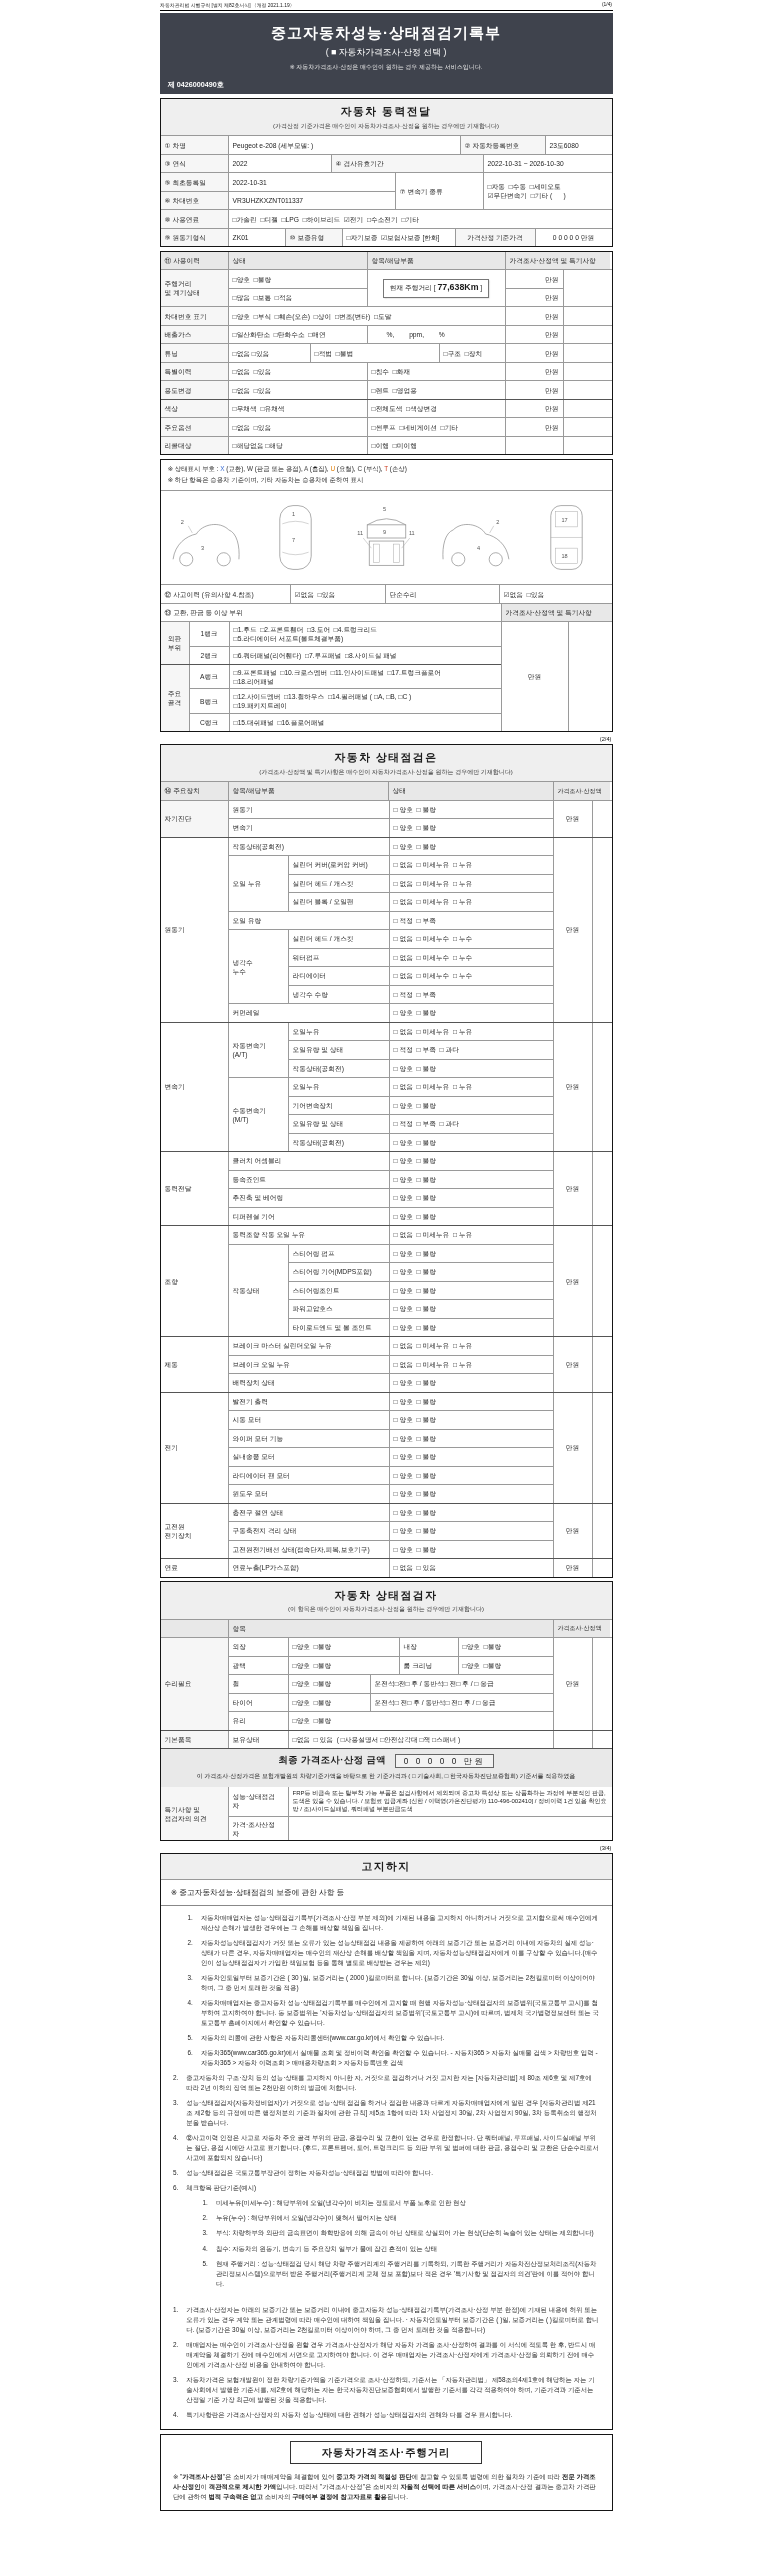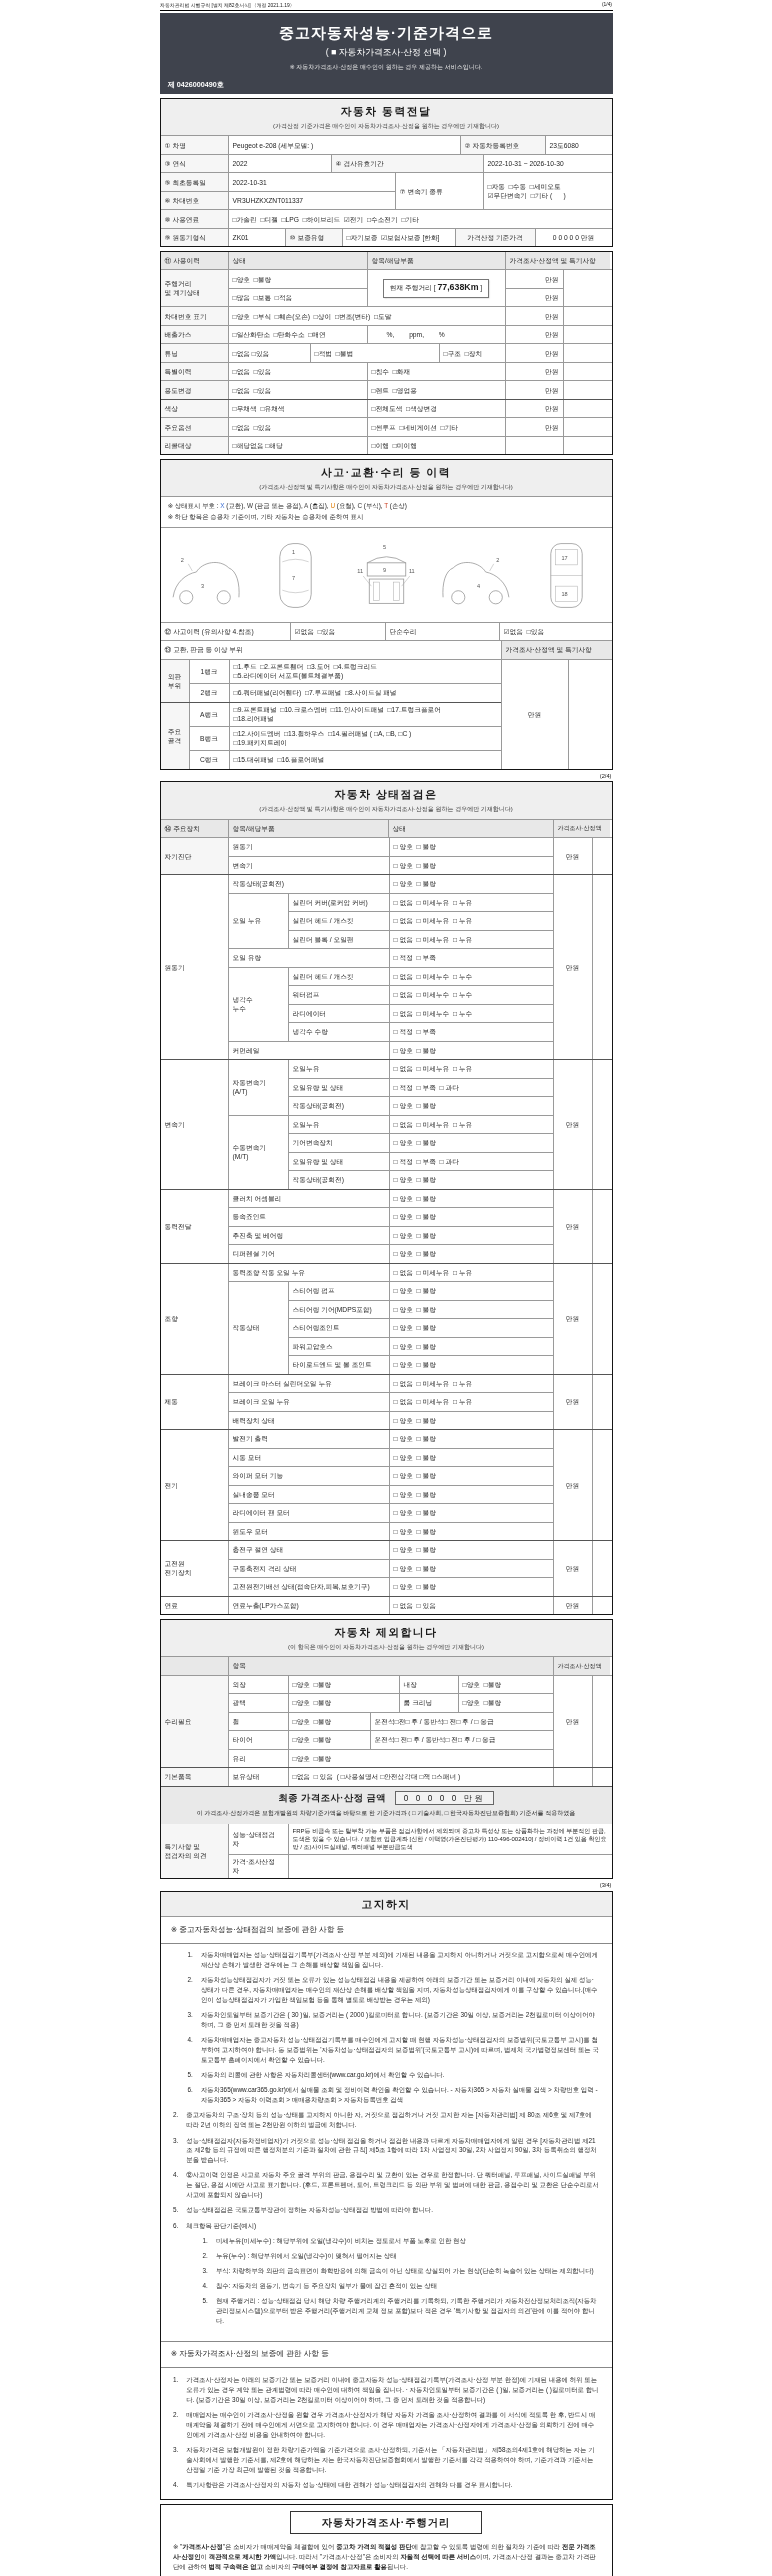--- a/index.html
+++ b/index.html
@@ -54,21 +54,21 @@
 </head>
 <body>
 
 <div class="page">
   <div class="topstrip">
     <span>자동차관리법 시행규칙 [별지 제82호서식] 〈개정 2021.1.19〉</span>
     <span>(1/4)</span>
   </div>
   <div id="blocks">
       <div class="dark">
-        <div class="t1">중고자동차성능·기준가격으로</div>
+        <div class="t1">중고자동차성능·상태점검기록부</div>
         <div class="t2">( ■ 자동차가격조사·산정 선택 )</div>
         <div class="t3">※ 자동차가격조사·산정은 매수인이 원하는 경우 제공하는 서비스입니다.</div>
         <div class="dn">제 0426000490호</div>
       </div>
       <div class="tablebox">
         <div class="sechead">
           <div class="st">자동차 동력전달</div>
           <div class="sn">(가격산정 기준가격은 매수인이 자동차가격조사·산정을 원하는 경우에만 기재합니다)</div>
         </div>
         <div class="gr">
@@ -168,24 +168,20 @@
         </div>
         <div class="gr">
           <div class="gcell lab" style="width: 67px; flex: 0 0 auto;">리콜대상</div>
           <div class="gcell " style="width: 139px; flex: 0 0 auto;">□해당없음 □해당</div>
           <div class="gcell " style="width: 138px; flex: 0 0 auto;">□이행  □미이행</div>
           <div class="gcell " style="width: 58px; flex: 0 0 auto;"></div>
           <div class="gcell " style="width: 47px; flex: 0 0 auto;"></div>
         </div>
       </div>
       <div class="tablebox">
-        <div class="sechead">
-          <div class="st">사고·교환·수리 등 이력</div>
-          <div class="sn">(가격조사·산정액 및 특기사항은 매수인이 자동차가격조사·산정을 원하는 경우에만 기재합니다)</div>
-        </div>
         <div class="legendwrap">
           <div><span>※ 상태표시 부호 : </span><span style="color: rgb(59, 111, 212);">X</span><span> (교환), </span><span style="color: rgb(51, 51, 51);">W</span><span> (판금 또는 용접), </span><span style="color: rgb(85, 85, 85);">A</span><span> (흠집), </span><span style="color: rgb(224, 123, 0);">U</span><span> (요철), </span><span style="color: rgb(51, 51, 51);">C</span><span> (부식), </span><span style="color: rgb(204, 65, 37);">T</span><span> (손상)</span></div>
           <div><span>※ 하단 항목은 승용차 기준이며, 기타 자동차는 승용차에 준하여 표시</span></div>
         </div>
         <div class="diagram">
           <svg width="77" height="77" viewBox="0 0 152 150">
             <path d="M12 118 C16 88 38 72 58 68 C70 48 104 42 122 60 C138 66 144 92 142 118" fill="none" stroke="#999" stroke-width="1.6"></path>
             <circle cx="38" cy="118" r="13" fill="none" stroke="#999" stroke-width="1.6"></circle>
             <circle cx="112" cy="118" r="13" fill="none" stroke="#999" stroke-width="1.6"></circle>
             <line x1="50" y1="66" x2="42" y2="52" stroke="#aaa"></line>
@@ -316,21 +312,21 @@
         </div>
         <div class="gr thick">
           <div class="gcell " style="width: 67px; flex: 0 0 auto;">연료</div>
           <div class="gcell stack" style="width: 325px; flex: 0 0 auto; padding: 0px;"><div class="gr"><div class="gcell " style="width: 160px; flex: 0 0 auto;">연료누출(LP가스포함)</div><div class="gcell " style="flex: 1 1 0%;">□ 없음  □ 있음</div></div></div>
           <div class="gcell c" style="width: 39px; flex: 0 0 auto;">만원</div>
           <div class="gcell " style="width: 18px; flex: 0 0 auto;"></div>
         </div>
       </div>
       <div class="tablebox">
         <div class="sechead">
-          <div class="st">자동차 제외합니다</div>
+          <div class="st">자동차 상태점검자</div>
           <div class="sn">(이 항목은 매수인이 자동차가격조사·산정을 원하는 경우에만 기재합니다)</div>
         </div>
         <div class="gr">
           <div class="gcell hd" style="width: 67px; flex: 0 0 auto;"></div>
           <div class="gcell hd" style="width: 325px; flex: 0 0 auto;">항목</div>
           <div class="gcell hd sm" style="width: 57px; flex: 0 0 auto;">가격조사·산정액</div>
         </div>
         <div class="gr">
           <div class="gcell lab" style="width: 67px; flex: 0 0 auto;">수리필요</div>
           <div class="gcell stack" style="width: 325px; flex: 0 0 auto; padding: 0px;"><div class="gr"><div class="gcell " style="width: 59px; flex: 0 0 auto;">외장</div><div class="gcell " style="width: 111px; flex: 0 0 auto;">□양호  □불량</div><div class="gcell " style="width: 59px; flex: 0 0 auto;">내장</div><div class="gcell " style="flex: 1 1 0%;">□양호  □불량</div></div><div class="gr"><div class="gcell " style="width: 59px; flex: 0 0 auto;">광택</div><div class="gcell " style="width: 111px; flex: 0 0 auto;">□양호  □불량</div><div class="gcell " style="width: 59px; flex: 0 0 auto;">룸 크리닝</div><div class="gcell " style="flex: 1 1 0%;">□양호  □불량</div></div><div class="gr"><div class="gcell " style="width: 59px; flex: 0 0 auto;">휠</div><div class="gcell " style="width: 82px; flex: 0 0 auto;">□양호  □불량</div><div class="gcell " style="flex: 1 1 0%;">운전석□전□ 후 / 동반석□ 전□ 후 / □ 응급</div></div><div class="gr"><div class="gcell " style="width: 59px; flex: 0 0 auto;">타이어</div><div class="gcell " style="width: 82px; flex: 0 0 auto;">□양호  □불량</div><div class="gcell " style="flex: 1 1 0%;">운전석□ 전□ 후 / 동반석□ 전□ 후 / □ 응급</div></div><div class="gr"><div class="gcell " style="width: 59px; flex: 0 0 auto;">유리</div><div class="gcell " style="flex: 1 1 0%;">□양호  □불량</div></div></div>
@@ -422,21 +418,20 @@
           </div>
           <div class="ni ind2">
             <span class="num">4.</span>
             <span>침수: 자동차의 원동기, 변속기 등 주요장치 일부가 물에 잠긴 흔적이 있는 상태</span>
           </div>
           <div class="ni ind2">
             <span class="num">5.</span>
             <span>현재 주행거리 : 성능·상태점검 당시 해당 차량 주행거리계의 주행거리를 기록하되, 기록한 주행거리가 자동차전산정보처리조직(자동차관리정보시스템)으로부터 받은 주행거리(주행거리계 교체 정보 포함)보다 적은 경우 '특기사항 및 점검자의 의견'란에 이를 적어야 합니다.</span>
           </div>
         </div>
-        <div class="notehead mid">※ 자동차가격조사·산정의 보증에 관한 사항 등</div>
         <div class="notesarea">
           <div class="ni">
             <span class="num">1.</span>
             <span>가격조사·산정자는 아래의 보증기간 또는 보증거리 이내에 중고자동차 성능·상태점검기록부(가격조사·산정 부분 한정)에 기재된 내용에 허위 또는 오류가 있는 경우 계약 또는 관계법령에 따라 매수인에 대하여 책임을 집니다.  ·  자동차인도일부터 보증기간은 (      )일, 보증거리는 (      )킬로미터로 합니다. (보증기간은 30일 이상, 보증거리는 2천킬로미터 이상이어야 하며, 그 중 먼저 도래한 것을 적용합니다)</span>
           </div>
           <div class="ni">
             <span class="num">2.</span>
             <span>매매업자는 매수인이 가격조사·산정을 원할 경우 가격조사·산정자가 해당 자동차 가격을 조사·산정하여 결과를 이 서식에 적도록 한 후, 반드시 매매계약을 체결하기 전에 매수인에게 서면으로 고지하여야 합니다. 이 경우 매매업자는 가격조사·산정자에게 가격조사·산정을 의뢰하기 전에 매수인에게 가격조사·산정 비용을 안내하여야 합니다.</span>
           </div>
           <div class="ni">

